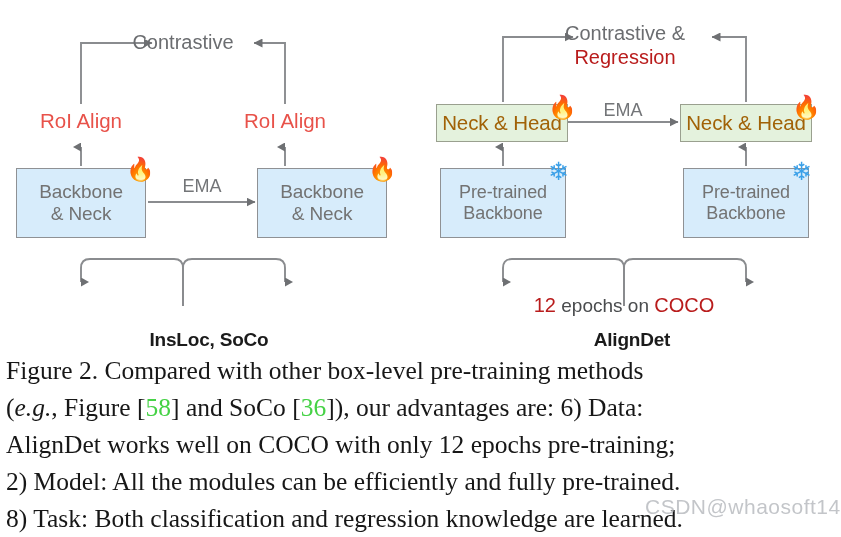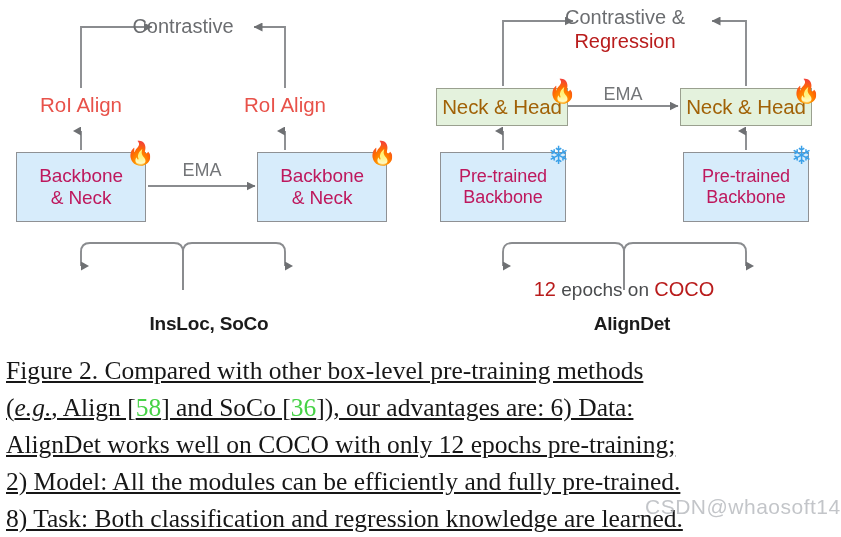--- a/index.html
+++ b/index.html
@@ -11,21 +11,21 @@
     width: 841px;
     height: 537px;
     position: relative;
     overflow: hidden;
     font-family: "Liberation Sans", sans-serif;
     -webkit-font-smoothing: antialiased;
   }
 
   #figure-area {
     position: absolute;
-    left: 0; top: 0;
+    left: 0; top: 16px;
     width: 692px;
     height: 348px;
   }
   #figure-svg {
     position: absolute;
     left: 0; top: 0;
     width: 841px;
     height: 348px;
   }
 
@@ -36,21 +36,21 @@
     display: flex;
     align-items: center;
     justify-content: center;
     text-align: center;
     line-height: 1.14;
     white-space: pre-line;
     letter-spacing: -0.1px;
   }
   .box-blue {
     background: #d7ecfb;
-    color: #be185d;
+    color: #737373;
     font-size: 19px;
   }
   .box-green {
     background: #e4f2dd;
     color: #a16207;
     font-size: 20.5px;
     border-color: #9aa08f;
     text-align: center;
   }
 
@@ -79,21 +79,20 @@
   
   #caption {
     position: absolute;
     left: 6px;
     top: 352px;
     width: 829px;
     font-family: "Liberation Serif", serif;
     font-size: 25.5px;
     color: #171717;
     line-height: 37px;
-    text-decoration: underline;
   }
   #caption .cap-line {
     white-space: nowrap;
     text-align: justify;
   }
   #caption .cite { color: #46d246; }
   #caption .ital { font-style: italic; }
 
   #watermark {
     position: absolute;
@@ -209,19 +208,19 @@
   <div class="diag-label center-x" style="left:624px; top:278px;">
     <span class="lbl-green">12</span><span class="lbl-dark"> epochs on </span><span class="lbl-green">COCO</span>
   </div>
 
   <div class="diag-label lbl-title center-x" style="left:624px; top:313px;">AlignDet</div>
 
 </div>
 
 <div id="caption">
   <div class="cap-line">Figure 2.  Compared  with  other  box-level  pre-training  methods</div>
-  <div class="cap-line"><span>(</span><span class="ital">e.g.</span><span>, Align [</span><span class="cite">58</span><span>] and SoCo [</span><span class="cite">36</span><span>]), our advantages are:  6) Data:</span></div>
+  <div class="cap-line"><span>(</span><span class="ital">e.g.</span><span>, Figure [</span><span class="cite">58</span><span>] and SoCo [</span><span class="cite">36</span><span>]), our advantages are:  6) Data:</span></div>
   <div class="cap-line">AlignDet works well on COCO with only 12 epochs pre-training;</div>
   <div class="cap-line">2) Model:  All the modules can be efficiently and fully pre-trained.</div>
   <div class="cap-line">8) Task: Both classification and regression knowledge are learned.</div>
 </div>
 
 <div id="watermark">CSDN@whaosoft143</div>
 
 </body></html>

